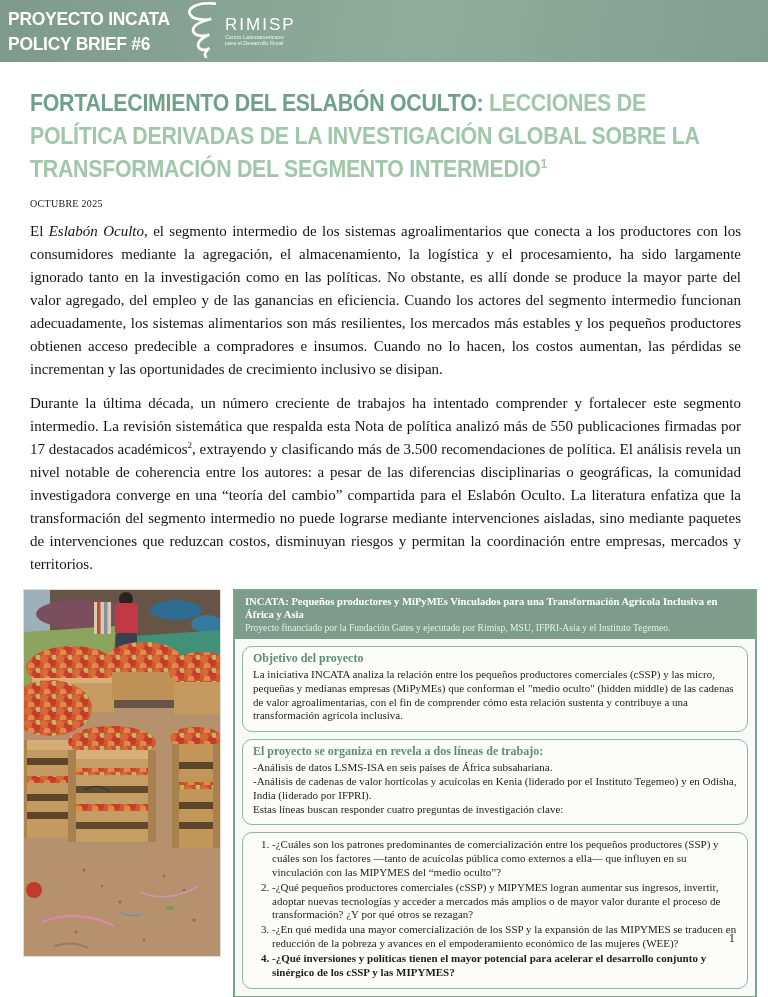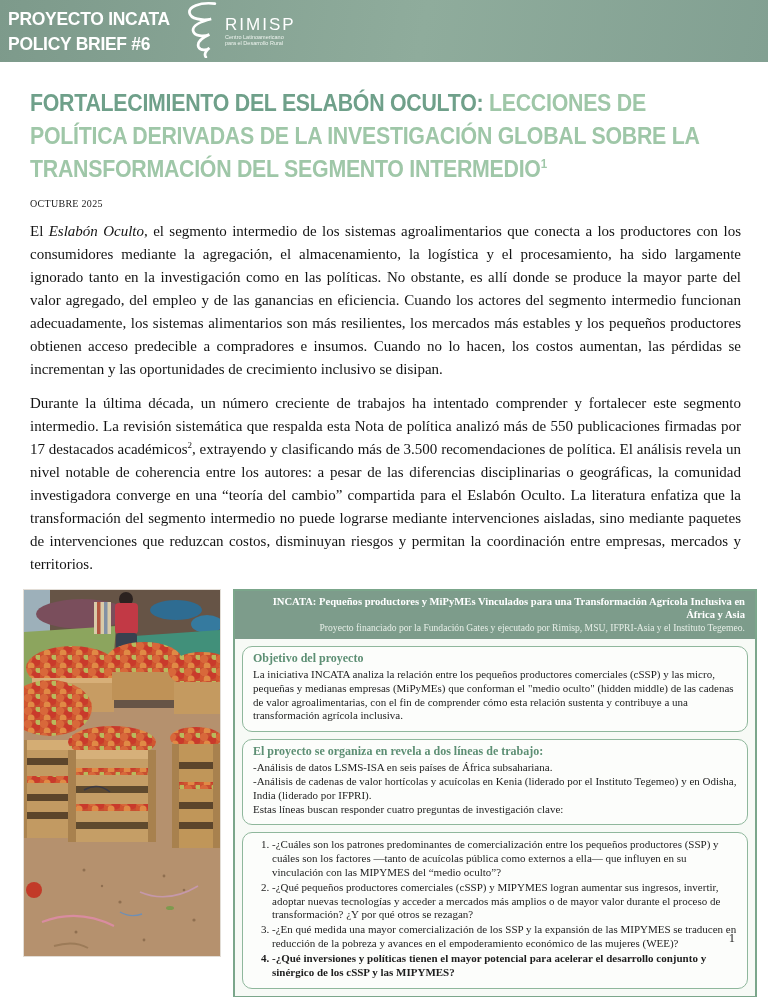--- a/index.html
+++ b/index.html
@@ -29,21 +29,21 @@
   .body-p{margin:11px 27px 0 30px;font-size:15px;line-height:23px;text-align:justify;color:#141414;}
   .body-p sup{font-size:9px;line-height:0;}
 
   
   .columns{display:flex;margin:13px 11px 0 23px;gap:12px;align-items:flex-start;}
   .photo{margin:4px 0 0;width:196px;height:366px;border:1px solid #e2ddd6;box-sizing:content-box;flex:none;}
   .photo svg{display:block;}
 
   .incata{flex:1;min-width:0;}
   .incata-header{background:#7d9c8b;border:2px solid #7ba68b;border-bottom:none;color:#fff;
-        text-align:right;padding:4px 10px 5px;box-sizing:border-box;}
+        text-align:left;padding:4px 10px 5px;box-sizing:border-box;}
   .ih-title{font-weight:700;font-size:10.6px;line-height:13px;}
   .ih-sub{font-size:9.6px;line-height:12px;color:#e6eee7;margin-top:1px;}
   .incata-body{border:2px solid #7ba68b;border-top:none;background:#f7faf6;padding:7px;}
   .ibox{border:1.5px solid #8fb79c;border-radius:10px;padding:4px 10px 8px;margin-bottom:7px;background:#fcfdfb;}
   .ibox:last-child{margin-bottom:0;}
   .ibox h3{margin:0 0 2px;color:#5d8f74;font-size:12px;line-height:15px;font-family:"Liberation Serif",serif;}
   .ibox p{margin:0;font-size:11px;line-height:13.8px;color:#1d1d1d;font-family:Liberation Serif, serif;}
   .ibox ol{margin:1px 0 0;padding-left:19px;}
   .ibox li{font-size:11px;line-height:13.8px;color:#1d1d1d;margin:0 0 1px;}
   .ibox li.bold{font-weight:700;}

